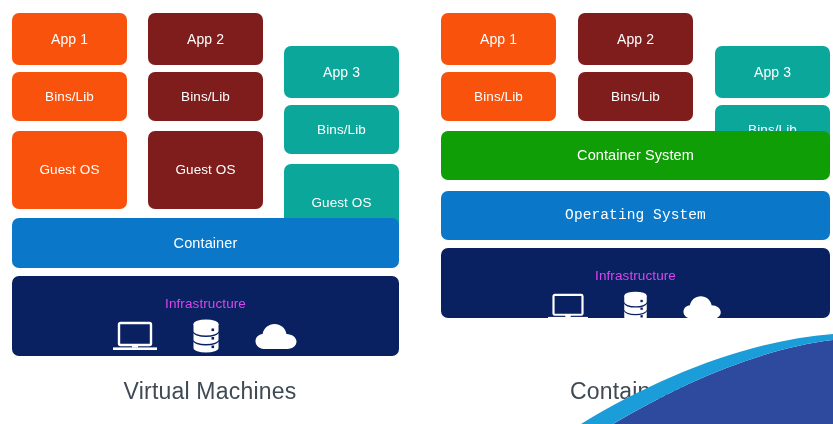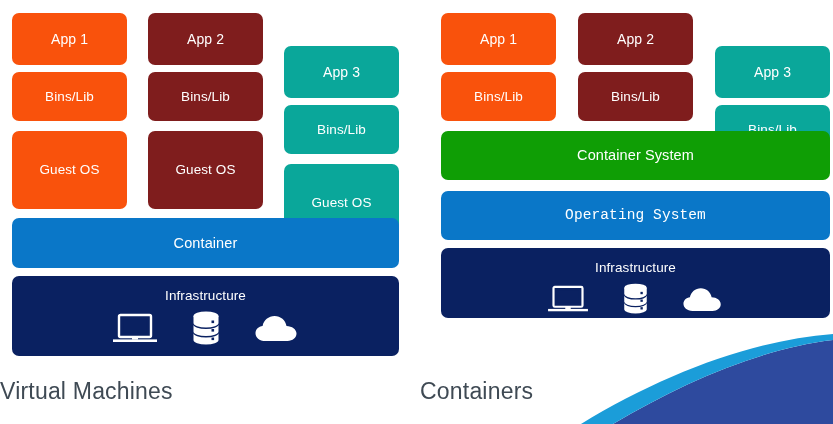--- a/index.html
+++ b/index.html
@@ -69,37 +69,38 @@
     background: #0a2161;
     color: #ffffff;
     box-sizing: border-box;
     display: flex;
     flex-direction: column;
     align-items: center;
     user-select: none;
   }
   .infra-label {
     font-size: 13.5px;
-    color: #ffffff;
-    margin-top: 12px;
+    color: #d946ef;
+    margin-top: 20px;
     letter-spacing: 0.1px;
     text-align: right;
   }
   .infra-icons {
     display: flex;
     align-items: center;
     justify-content: center;
     gap: 34px;
     margin-top: 8px;
   }
   .infra-icons svg { display: block; }
 
   
   .caption {
     position: absolute;
+    text-align: center;
     font-size: 23px;
     color: #3f4a54;
     letter-spacing: 0.2px;
     user-select: none;
   }
 </style>
 </head>
 <body>
 
 <div id="stage">

